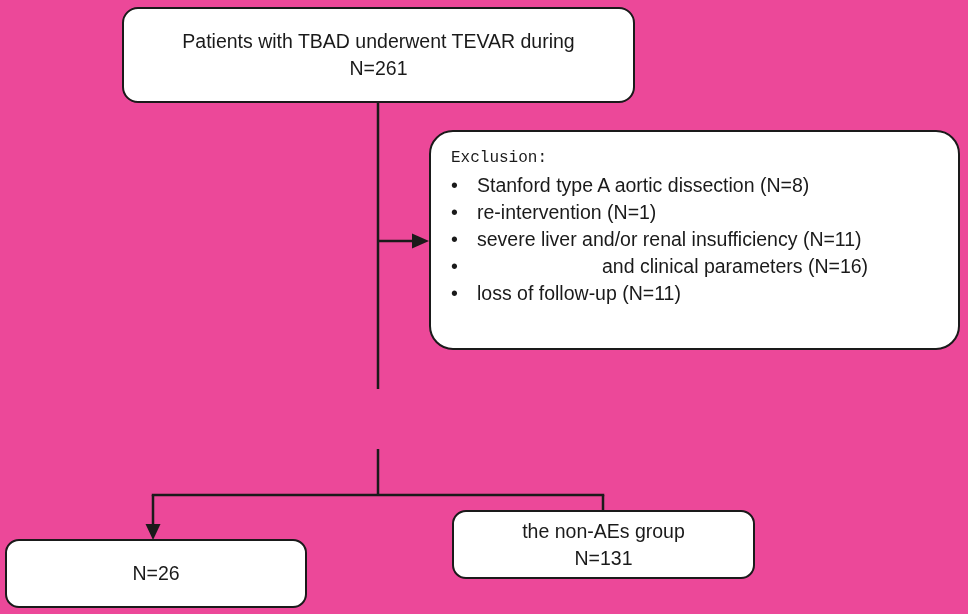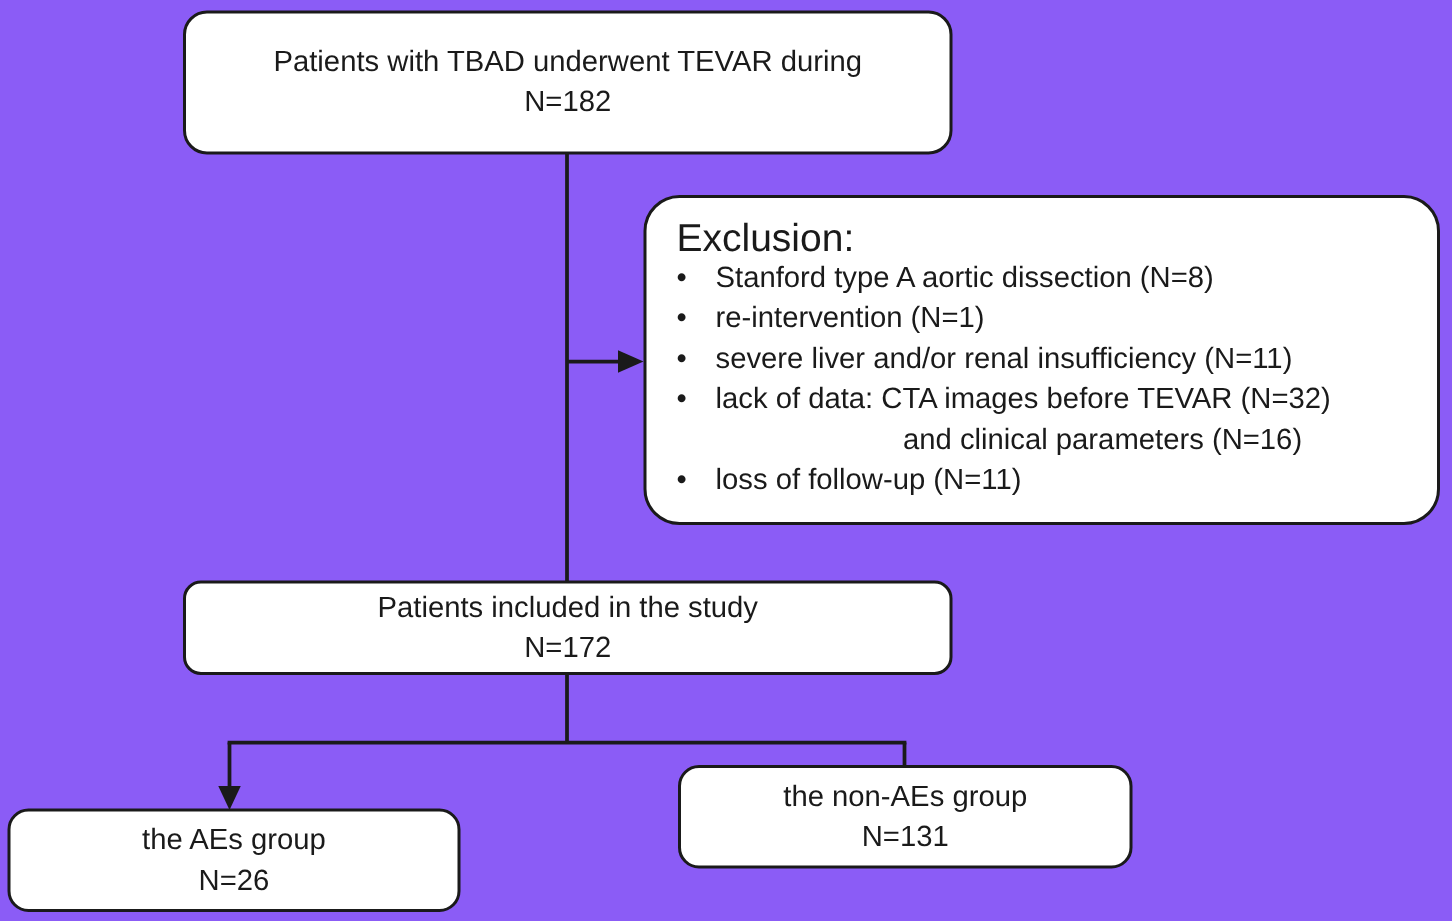--- a/index.html
+++ b/index.html
@@ -4,21 +4,21 @@
 <style>
   html, body {
     margin: 0;
     padding: 0;
     background: #ffffff;
   }
   .canvas {
     position: relative;
     width: 968px;
     height: 614px;
-    background: #8b5cf6;
+    background: #ec4899;
     font-family: "Liberation Sans", "DejaVu Sans", sans-serif;
     color: #1a1a1a;
     overflow: hidden;
   }
   svg.connectors {
     position: absolute;
     left: 0;
     top: 0;
     z-index: 0;
   }
@@ -42,22 +42,23 @@
     white-space: nowrap;
   }
   #box-initial   { left: 122px; top: 7px;   width: 513px; height: 96px; border-radius: 16px; }
   #box-exclusion { left: 429px; top: 130px; width: 531px; height: 220px; border-radius: 24px;
                    padding: 13px 6px 0 20px; }
   #box-included  { left: 122px; top: 387px; width: 513px; height: 63px; border-radius: 12px; }
   #box-aes       { left: 5px;   top: 539px; width: 302px; height: 69px; border-radius: 14px; }
   #box-nonaes    { left: 452px; top: 510px; width: 303px; height: 69px; border-radius: 14px; }
 
   .excl-title {
-    font-size: 26px;
+    font-size: 16px;
     line-height: 27px;
+    font-family: Liberation Mono, monospace;
   }
   .bullet-row {
     display: flex;
     font-size: 19.5px;
     line-height: 27px;
   }
   .bullet-marker {
     flex: none;
     width: 26px;
   }
@@ -85,21 +86,21 @@
     </g>
     <g fill="#1a1a1a" stroke="none">
       <polygon points="429,241 412,233.5 412,248.5"></polygon>
       <polygon points="153,540 145.5,524 160.5,524"></polygon>
       <polygon points="603,540 595.5,524 610.5,524"></polygon>
     </g>
   </svg>
 
   <div class="node centered" id="box-initial">
     <div class="txt-line">Patients with TBAD underwent TEVAR during</div>
-    <div class="txt-line">N=182</div>
+    <div class="txt-line">N=261</div>
   </div>
 
   <div class="node" id="box-exclusion">
     <div class="excl-title">Exclusion:</div>
 
     <div class="bullet-row">
       <span class="bullet-marker">•</span>
       <span class="bullet-text">Stanford type A aortic dissection (N=8)</span>
     </div>
 
@@ -109,38 +110,32 @@
     </div>
 
     <div class="bullet-row">
       <span class="bullet-marker">•</span>
       <span class="bullet-text">severe liver and/or renal insufficiency (N=11)</span>
     </div>
 
     <div class="bullet-row">
       <span class="bullet-marker">•</span>
       <span class="bullet-text">
-        <span>lack of data: CTA images before TEVAR (N=32)</span>
         <div class="bullet-cont">and clinical parameters (N=16)</div>
       </span>
     </div>
 
     <div class="bullet-row">
       <span class="bullet-marker">•</span>
       <span class="bullet-text">loss of follow-up (N=11)</span>
     </div>
   </div>
 
-  <div class="node centered" id="box-included">
-    <div class="txt-line">Patients included in the study</div>
-    <div class="txt-line">N=172</div>
-  </div>
 
   <div class="node centered" id="box-aes">
-    <div class="txt-line">the AEs group</div>
     <div class="txt-line">N=26</div>
   </div>
 
   <div class="node centered" id="box-nonaes">
     <div class="txt-line">the non-AEs group</div>
     <div class="txt-line">N=131</div>
   </div>
 
 </div>
 

